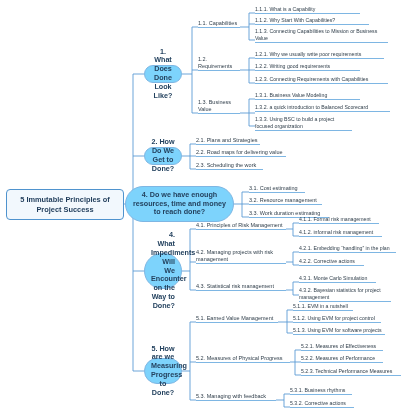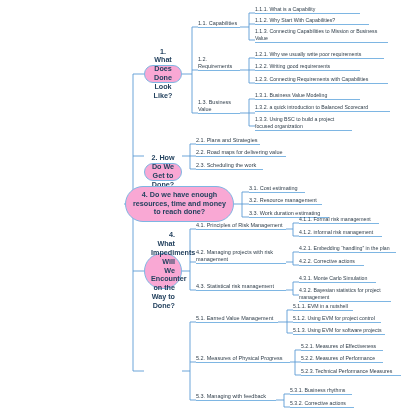--- a/index.html
+++ b/index.html
@@ -49,21 +49,21 @@
     background: #f2f8fd;
     font-size: 7.4px;
     font-weight: bold;
     color: #1f3c5a;
     padding: 2px;
   }
   
   .lvl1 {
     border: 1px solid #7eb6e3;
     border-radius: 22px;
-    background: #f9a8d4;
+    background: #7dd3fc;
     font-size: 7.2px;
     font-weight: bold;
     color: #24425f;
     padding: 2px 6px;
   }
   
   .lvl2 {
     font-size: 5.5px;
     color: #33414d;
     border-bottom: 0.8px solid #7eb6e3;
@@ -178,33 +178,39 @@
     <path d="M295,350 H301"></path>
     <path d="M295,362 H301"></path>
     <path d="M295,375 H301"></path>
 
     <path d="M276,400 H284"></path>
     <path d="M284,394 V407"></path>
     <path d="M284,394 H290"></path>
     <path d="M284,407 H290"></path>
   </svg>
 
+  <div class="node root" style="left:6px; top:189px; width:118px; height:31px;">
+    <span class="txt">5 Immutable Principles of Project Success</span>
+  </div>
 
   <div class="node lvl1" style="left:144px; top:65px; width:38px; height:18px;">
     <span class="txt">1.  What Does Done Look Like?</span>
   </div>
-  <div class="node lvl1" style="left:144px; top:147px; width:38px; height:18px;margin-top:16px;">
+  <div class="node lvl1" style="left:144px; top:147px; width:38px; height:18px;">
     <span class="txt">2.  How Do We Get to Done?</span>
   </div>
   <div class="node lvl1" style="left:125px; top:186px; width:109px; height:36px;">
     <span class="txt">4.  Do we have enough resources, time and money to reach done?</span>
   </div>
   <div class="node lvl1" style="left:144px; top:253px; width:38px; height:36px;text-align:right;">
     <span class="txt">4.  What Impediments Will We Encounter on the Way to Done?</span>
   </div>
+  <div class="node lvl1" style="left:144px; top:358px; width:38px; height:26px;">
+    <span class="txt">5.  How are we Measuring Progress to Done?</span>
+  </div>
 
   <div class="node lvl2" style="left:198px; top:20px; width:42px; height:8px;">
     <span class="txt">1.1.  Capabilities</span>
   </div>
   <div class="node lvl2" style="left:198px; top:63px; width:42px; height:8px;">
     <span class="txt">1.2.  Requirements</span>
   </div>
   <div class="node lvl2" style="left:198px; top:106px; width:42px; height:8px;">
     <span class="txt">1.3.  Business Value</span>
   </div>

